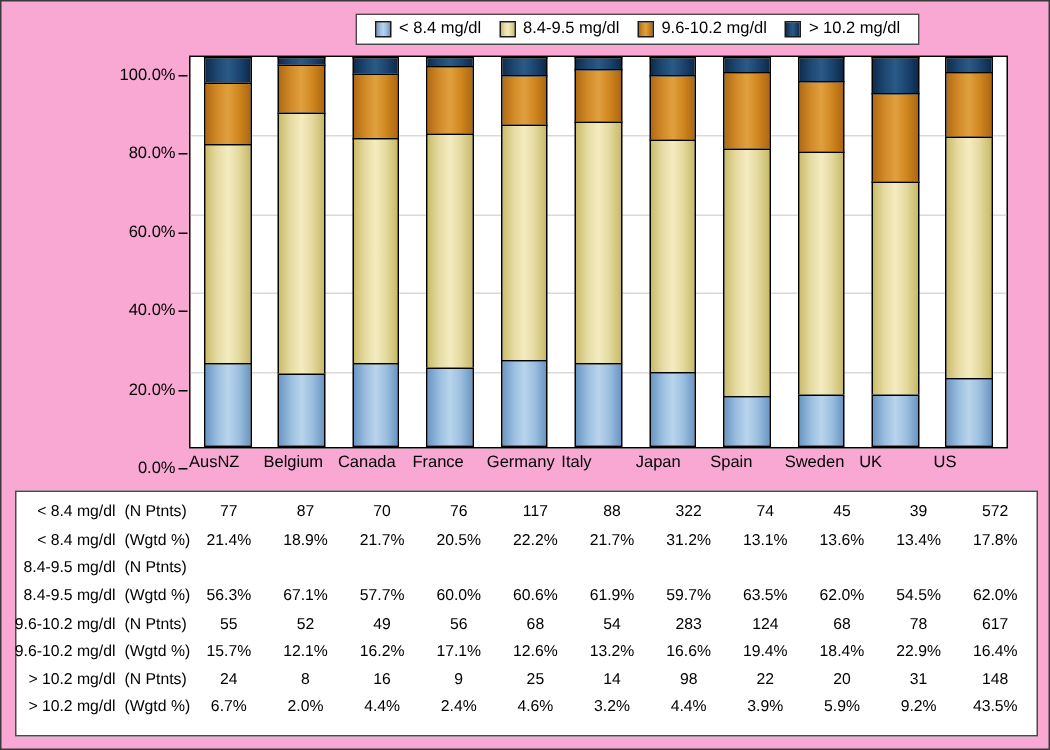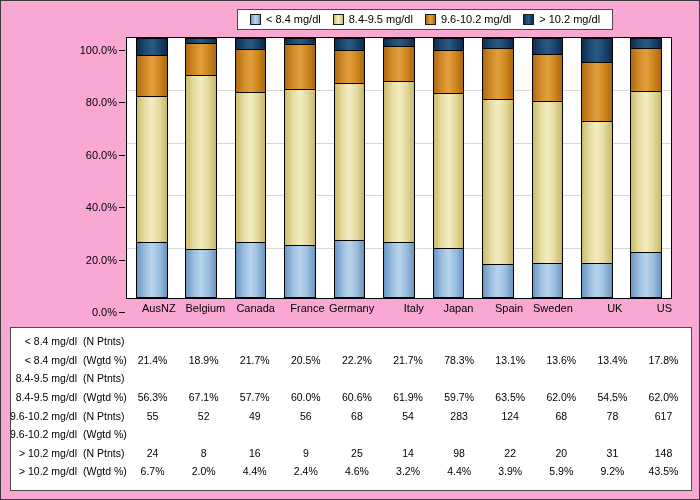--- a/index.html
+++ b/index.html
@@ -151,21 +151,21 @@
   
   #xlabels {
     position: absolute;
     left: 125px;
     top: 301px;
     width: 546px;
     display: flex;
   }
   .xlabel {
     flex: 1 1 0;
-    text-align: right;
+    text-align: left;
     font-size: 11px;
     color: #000000;
     white-space: nowrap;
   }
 
   
   #table {
     position: absolute;
     left: 9px;
     top: 326px;
@@ -371,34 +371,47 @@
       <div class="xlabel">US</div>
     </div>
 
   <div id="table">
     <div id="table-inner">
         <div class="trow">
           <div class="rlabel">
             <span class="r-cat">&lt; 8.4 mg/dl</span>
             <span class="r-unit">(N Ptnts)</span>
           </div>
+          <div class="rvals">
+            <div class="rcell">77</div>
+            <div class="rcell">87</div>
+            <div class="rcell">70</div>
+            <div class="rcell">76</div>
+            <div class="rcell">117</div>
+            <div class="rcell">88</div>
+            <div class="rcell">322</div>
+            <div class="rcell">74</div>
+            <div class="rcell">45</div>
+            <div class="rcell">39</div>
+            <div class="rcell">572</div>
+          </div>
         </div>
         <div class="trow">
           <div class="rlabel">
             <span class="r-cat">&lt; 8.4 mg/dl</span>
             <span class="r-unit">(Wgtd %)</span>
           </div>
           <div class="rvals">
             <div class="rcell">21.4%</div>
             <div class="rcell">18.9%</div>
             <div class="rcell">21.7%</div>
             <div class="rcell">20.5%</div>
             <div class="rcell">22.2%</div>
             <div class="rcell">21.7%</div>
-            <div class="rcell">78.3%</div>
+            <div class="rcell">31.2%</div>
             <div class="rcell">13.1%</div>
             <div class="rcell">13.6%</div>
             <div class="rcell">13.4%</div>
             <div class="rcell">17.8%</div>
           </div>
         </div>
         <div class="trow">
           <div class="rlabel">
             <span class="r-cat">8.4-9.5 mg/dl</span>
             <span class="r-unit">(N Ptnts)</span>
@@ -440,20 +453,33 @@
             <div class="rcell">68</div>
             <div class="rcell">78</div>
             <div class="rcell">617</div>
           </div>
         </div>
         <div class="trow">
           <div class="rlabel">
             <span class="r-cat">9.6-10.2 mg/dl</span>
             <span class="r-unit">(Wgtd %)</span>
           </div>
+          <div class="rvals">
+            <div class="rcell">15.7%</div>
+            <div class="rcell">12.1%</div>
+            <div class="rcell">16.2%</div>
+            <div class="rcell">17.1%</div>
+            <div class="rcell">12.6%</div>
+            <div class="rcell">13.2%</div>
+            <div class="rcell">16.6%</div>
+            <div class="rcell">19.4%</div>
+            <div class="rcell">18.4%</div>
+            <div class="rcell">22.9%</div>
+            <div class="rcell">16.4%</div>
+          </div>
         </div>
         <div class="trow">
           <div class="rlabel">
             <span class="r-cat">&gt; 10.2 mg/dl</span>
             <span class="r-unit">(N Ptnts)</span>
           </div>
           <div class="rvals">
             <div class="rcell">24</div>
             <div class="rcell">8</div>
             <div class="rcell">16</div>

